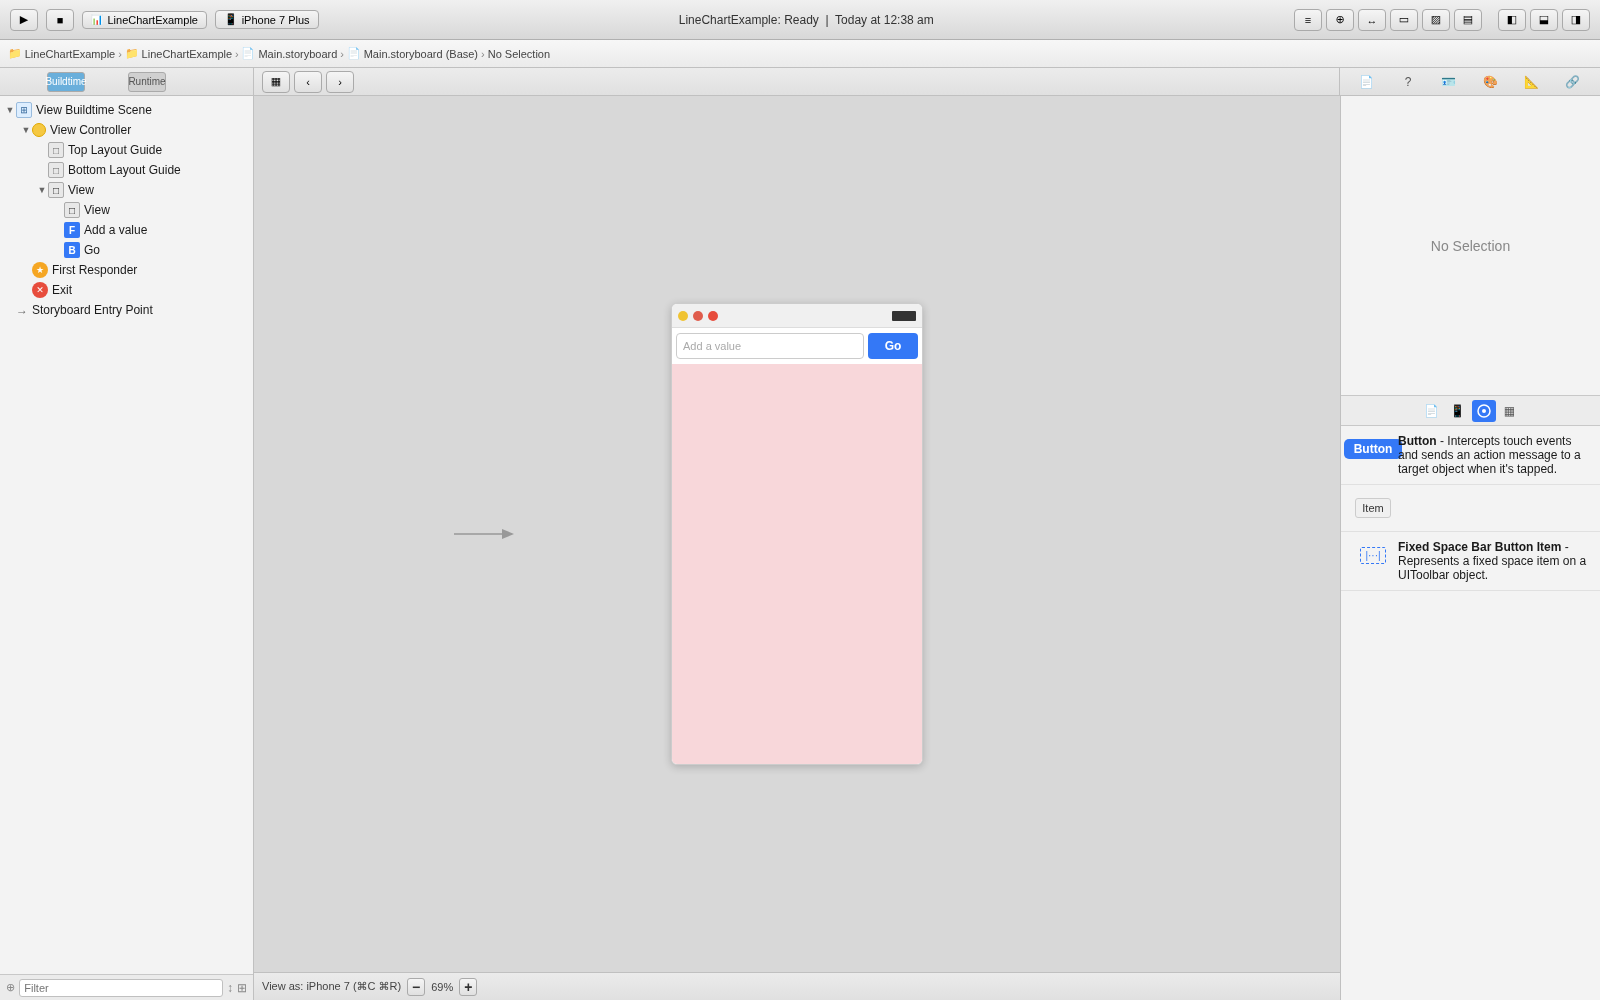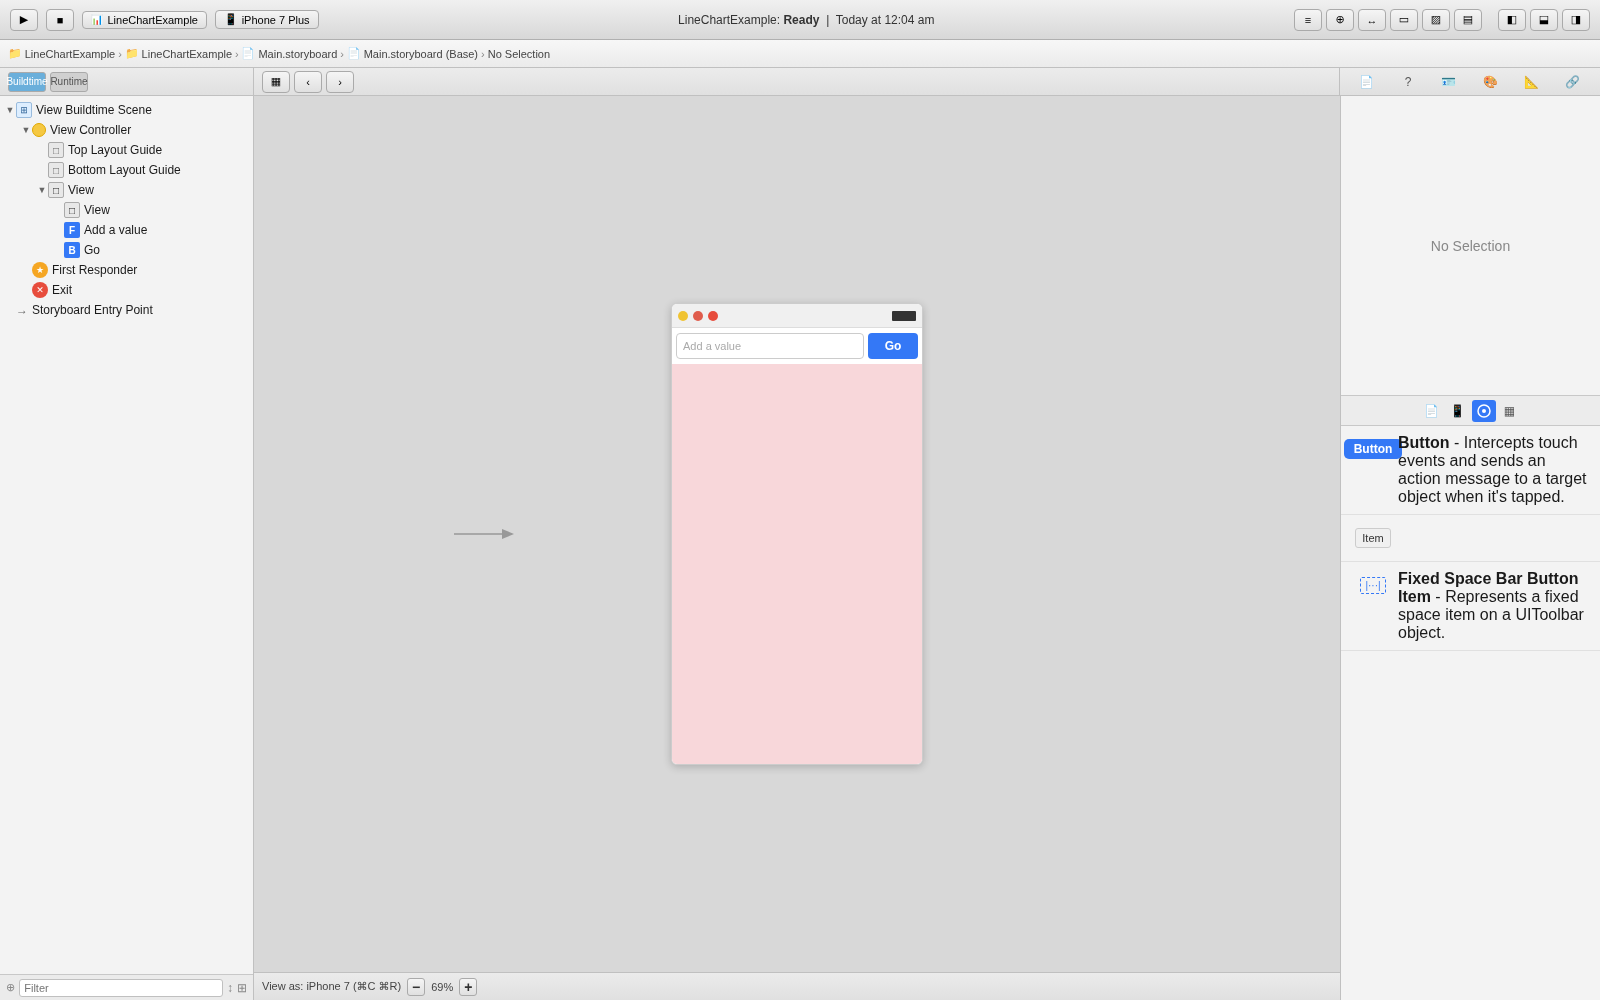--- a/index.html
+++ b/index.html
@@ -23,21 +23,21 @@
       display: flex; align-items: center; justify-content: center;
       cursor: pointer;
       font-size: 11px;
     }
     .title-area {
       flex: 1;
       text-align: center;
       font-size: 12px;
       color: #333;
     }
-    .title-area .ready { font-weight: 700; margin-top: 20px; }
+    .title-area .ready { font-weight: 400; margin-top: 20px; }
     .right-icons { display: flex; gap: 4px; }
     .scheme-btn {
       display: flex; align-items: center; gap: 4px;
       background: linear-gradient(to bottom, #f5f5f5, #e0e0e0);
       border: 1px solid #aaa;
       border-radius: 4px;
       padding: 2px 8px;
       font-size: 11px;
       cursor: pointer;
     }
@@ -61,20 +61,21 @@
       display: flex;
       height: calc(1000px - 40px - 28px - 28px);
     }
     .toggle-btn {
       width: 38px; height: 20px;
       border-radius: 3px;
       border: 1px solid #aaa;
       display: flex; align-items: center; justify-content: center;
       font-size: 10px; cursor: pointer;
       color: white;
+      margin-left: 39px;
     }
     .toggle-btn.active { background: #6aafdb; }
     .toggle-btn.inactive { background: #d0d0d0; color: #555; }
 
     
     #navigator {
       width: 254px;
       background: #f3f3f3;
       border-right: 1px solid #c0c0c0;
       display: flex;
@@ -272,21 +273,21 @@
       border-bottom: 1px solid #e0e0e0;
       cursor: pointer;
       gap: 3px;
     }
     .library-icon {
       width: 44px; height: 30px;
       display: flex; align-items: center; justify-content: center;
       flex-shrink: 0;
     }
     .library-text { flex: 1; }
-    .library-title { font-size: 16px; font-weight: 500; color: #1a1a1a; }
+    .library-title { font-size: 12px; font-weight: 500; color: #1a1a1a; }
     .library-title strong { font-weight: 600; }
     .lib-btn-preview {
       background: #3478f6;
       color: white;
       font-size: 12px;
       font-weight: 600;
       padding: 3px 10px;
       border-radius: 5px;
     }
     .lib-item-preview {
@@ -335,21 +336,21 @@
     <span>LineChartExample</span>
   </div>
   <div class="scheme-btn">
     <span>📱</span>
     <span>iPhone 7 Plus</span>
   </div>
 
   <div class="title-area">
     <span>LineChartExample</span>: 
     <span class="ready">Ready</span> &nbsp;|&nbsp; 
-    <span>Today at 12:04 am</span>
+    <span>Today at 12:38 am</span>
   </div>
 
   <div class="right-icons">
     <div class="toolbar-btn">≡</div>
     <div class="toolbar-btn">⊕</div>
     <div class="toolbar-btn">↔</div>
     <div class="toolbar-btn">▭</div>
     <div class="toolbar-btn">▨</div>
     <div class="toolbar-btn">▤</div>
     <div style="width:8px"></div>

